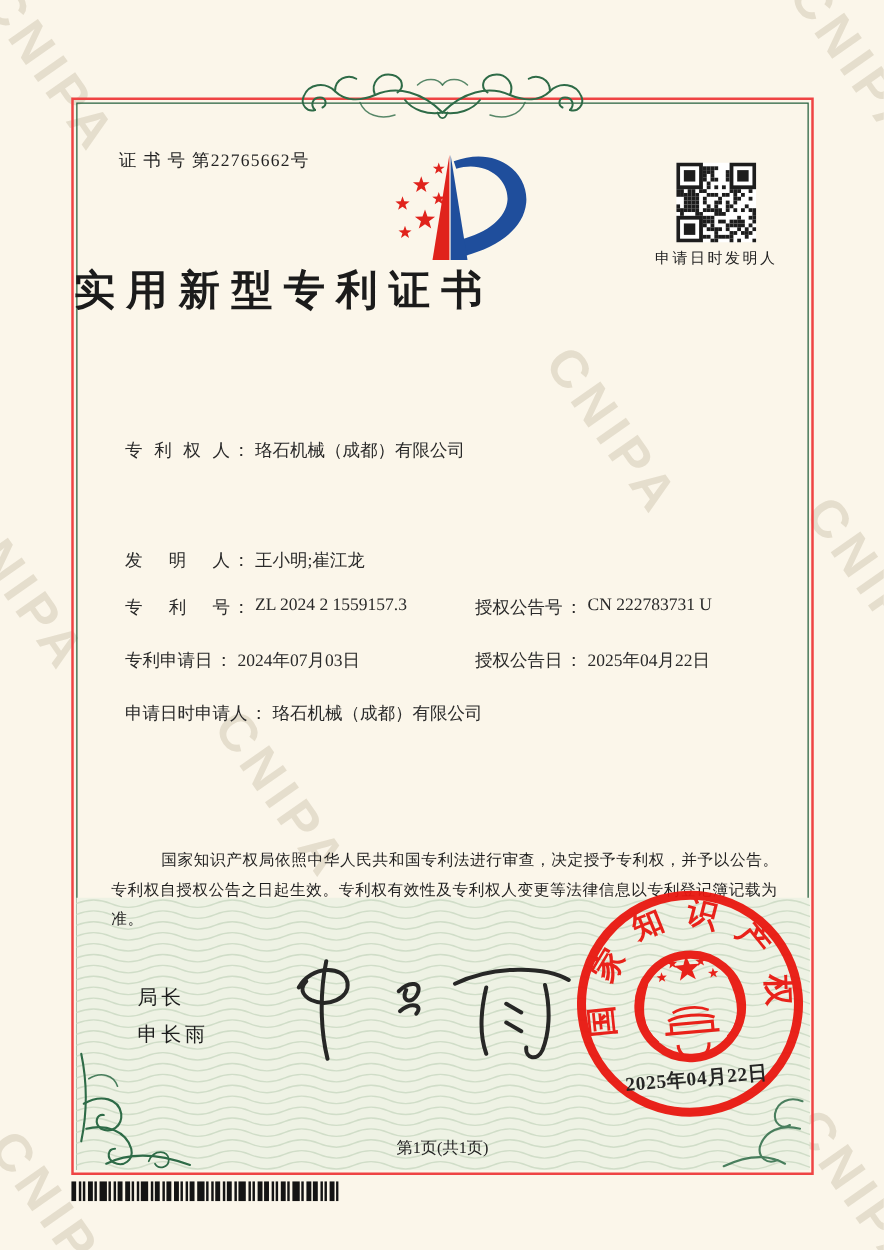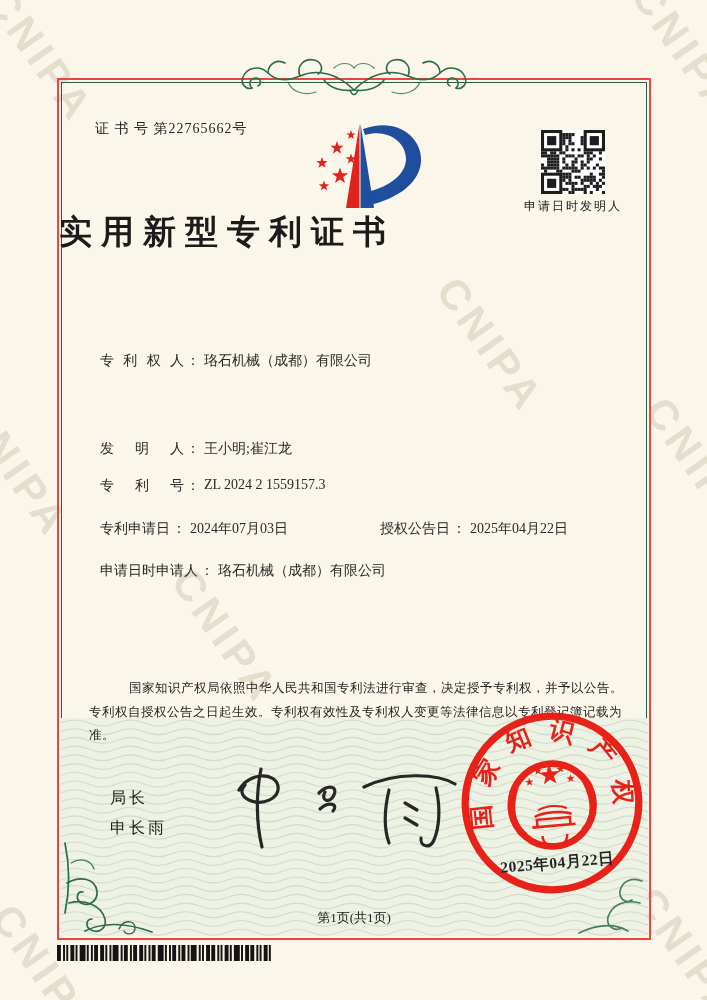--- a/index.html
+++ b/index.html
@@ -325,20 +325,23 @@
 
     <div class="row" style="top:272px">
       <span class="lab">专利权人</span><span class="colon">：</span><span class="val">珞石机械（成都）有限公司</span>
     </div>
     <div class="row" style="top:360px">
       <span class="lab">发明人</span><span class="colon">：</span><span class="val">王小明;崔江龙</span>
     </div>
     <div class="row" style="top:397px">
       <span class="lab">专利号</span><span class="colon">：</span><span class="val">ZL 2024 2 1559157.3</span>
     </div>
+    <div class="row row-r" style="top:397px">
+      <span class="lab-wide">授权公告号</span><span class="colon">：</span><span class="val">CN 222783731 U</span>
+    </div>
     <div class="row" style="top:440px">
       <span class="lab-wide">专利申请日</span><span class="colon">：</span><span class="val">2024年07月03日</span>
     </div>
     <div class="row row-r" style="top:440px">
       <span class="lab-wide">授权公告日</span><span class="colon">：</span><span class="val">2025年04月22日</span>
     </div>
     <div class="row" style="top:482px">
       <span class="lab-wide">申请日时申请人</span><span class="colon">：</span><span class="val">珞石机械（成都）有限公司</span>
     </div>
 

